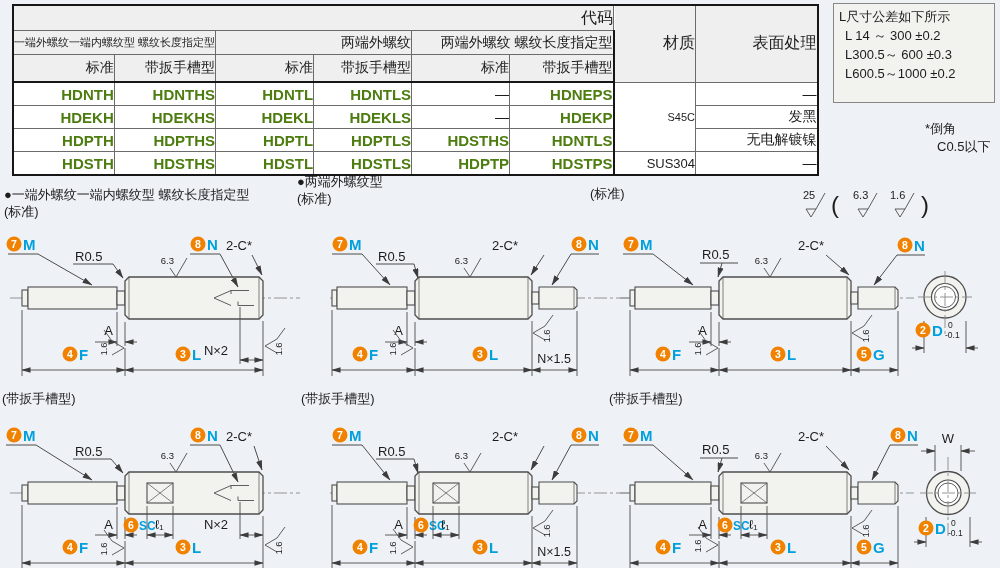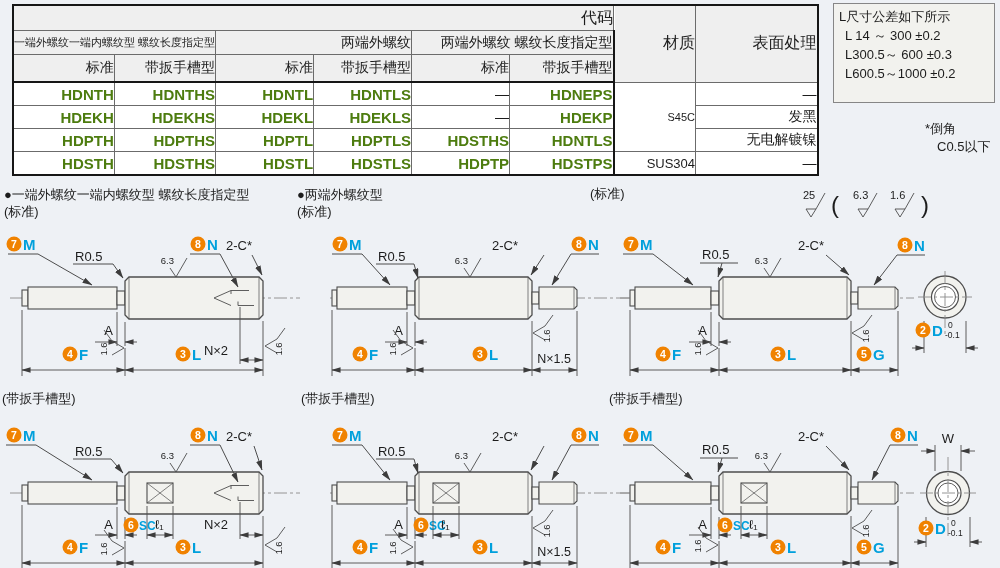--- a/index.html
+++ b/index.html
@@ -147,21 +147,21 @@
     <path class="dim" d="M63,26 L68,34 L73,26 Z M73,26 L82,10"></path>
     <text x="95" y="16" class="t11">1.6</text>
     <path class="dim" d="M100,26 L105,34 L110,26 Z M110,26 L119,10"></path>
     <text x="126" y="30" class="t24">)</text>
   </svg>
 
   <div class="dtitle" style="left:4px;top:186px">
     <div>●一端外螺纹一端内螺纹型 螺纹长度指定型</div>
     <div>(标准)</div>
   </div>
-  <div class="dtitle" style="left:297px;top:186px">
+  <div class="dtitle" style="left:297px;top:173px">
     <div>●两端外螺纹型</div>
     <div>(标准)</div>
   </div>
   <div class="dtitle" style="left:590px;top:185px">
     <div>(标准)</div>
   </div>
   <div class="dtitle" style="left:2px;top:390px">(带扳手槽型)</div>
   <div class="dtitle" style="left:301px;top:390px">(带扳手槽型)</div>
   <div class="dtitle" style="left:609px;top:390px">(带扳手槽型)</div>
 

